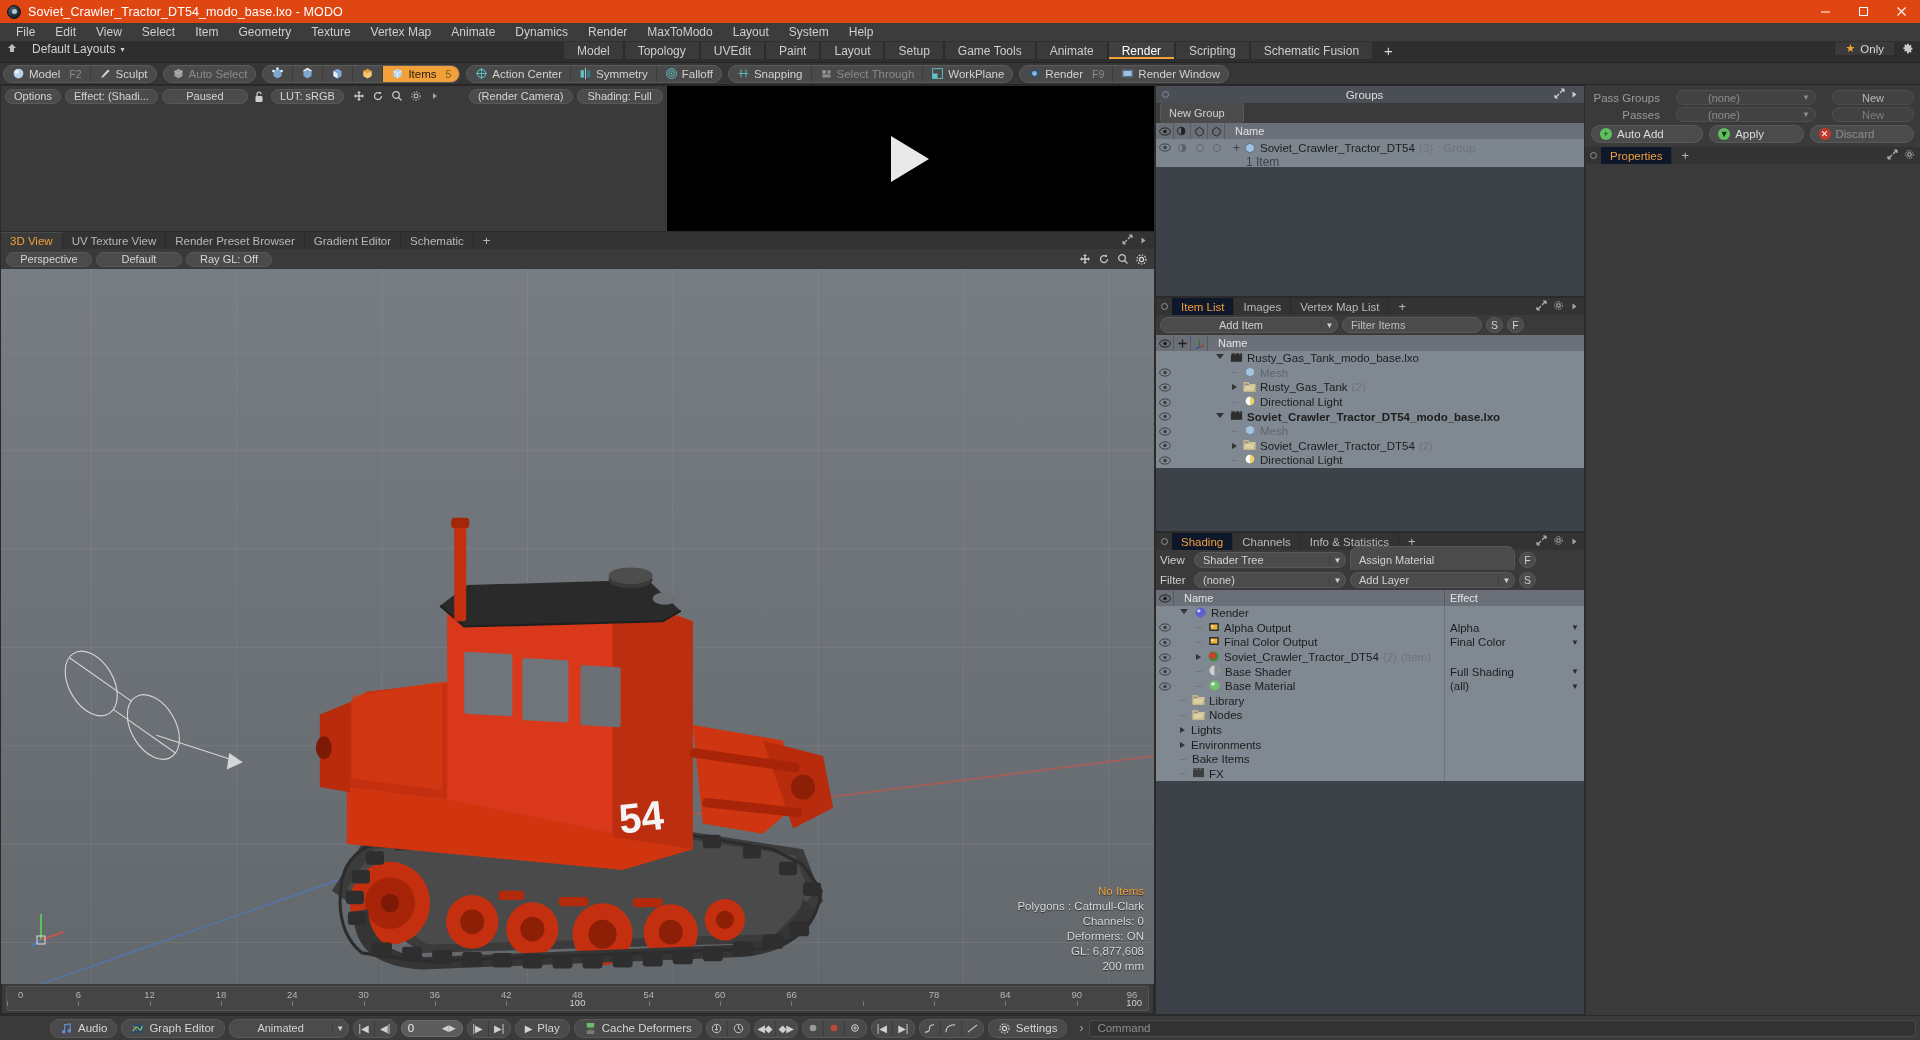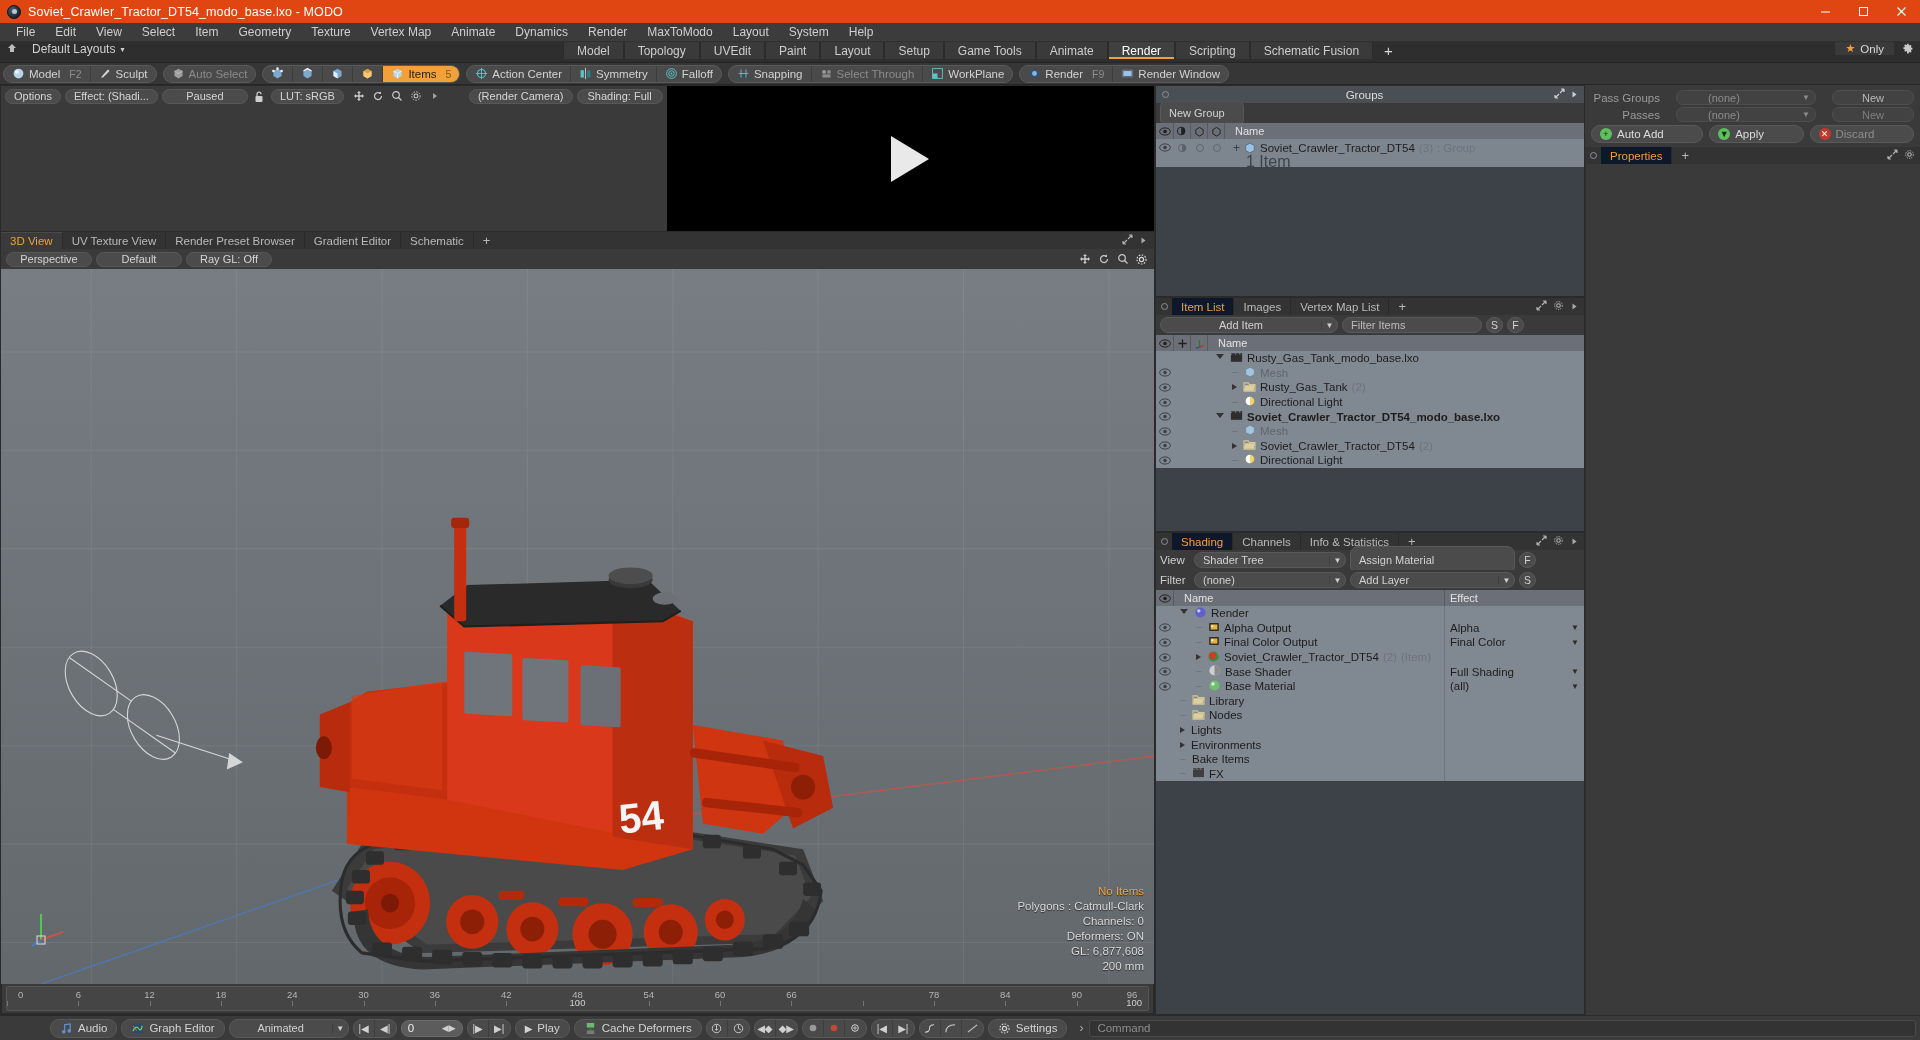--- a/index.html
+++ b/index.html
@@ -801,21 +801,21 @@
               <svg width="12" height="12" viewBox="0 0 14 14">
                   <path d="M2 4 L7 1.5 L12 4 L12 10 L7 12.5 L2 10 Z" fill="#9cc3e4" stroke="#4a6478" stroke-width=".8"></path>
                 </svg>
               <span class="b">Soviet_Crawler_Tractor_DT54</span>
               <span class="muted">(3)</span>
               <span class="muted">: Group</span>
             </div>
           </div>
           <div class="lrow" style="background:#7d858e;height:11px;">
             <div style="flex:0 0 90px;"></div>
-            <div style="font-size:16px;color:#3d434a;text-align:right;">1 Item</div>
+            <div style="font-size:12px;color:#3d434a;text-align:right;">1 Item</div>
           </div>
           <div style="position:absolute;left:0;right:0;top:28px;bottom:0;background:#3d4248;"></div>
         </div>
       </div>
 
       <div class="panel" style="height:235px;flex:0 0 235px;">
         <div class="tabhead">
           <span class="ph-circle"></span>
           <div class="ptab active">Item List</div>
           <div class="ptab">Images</div>

